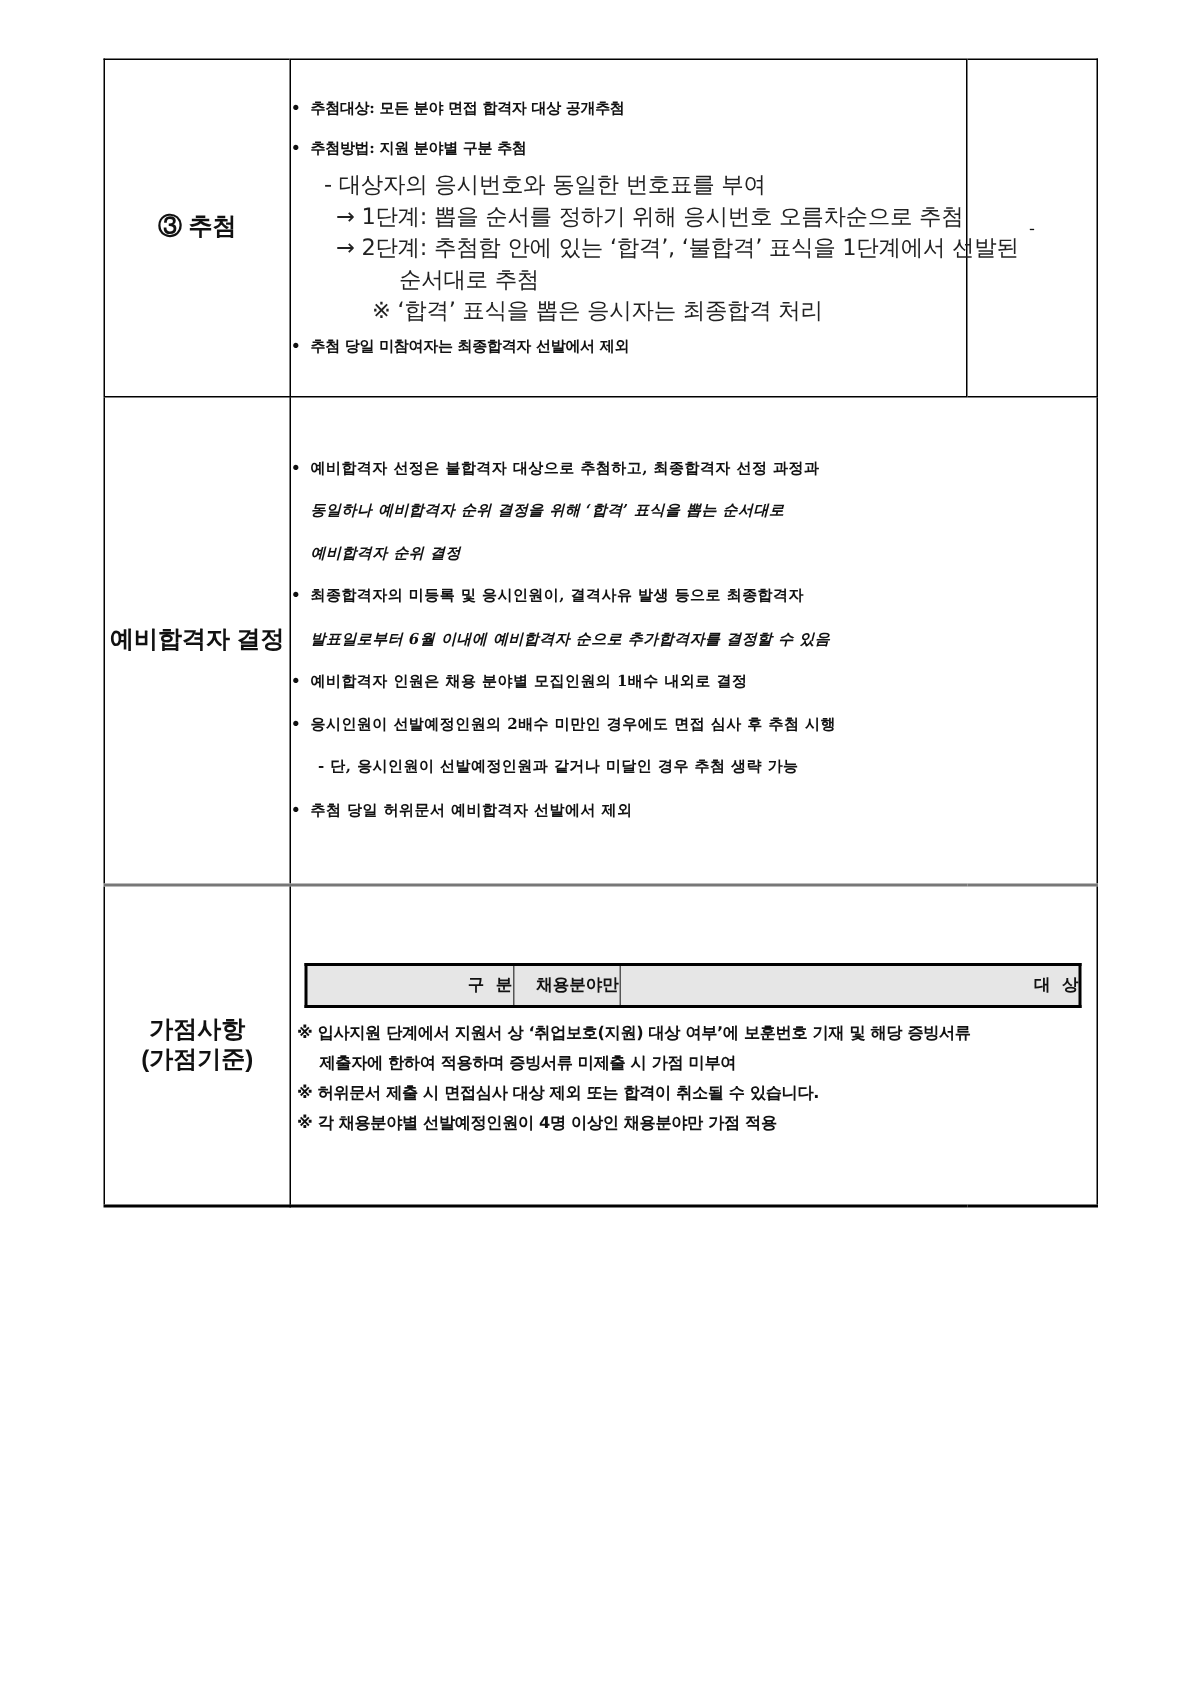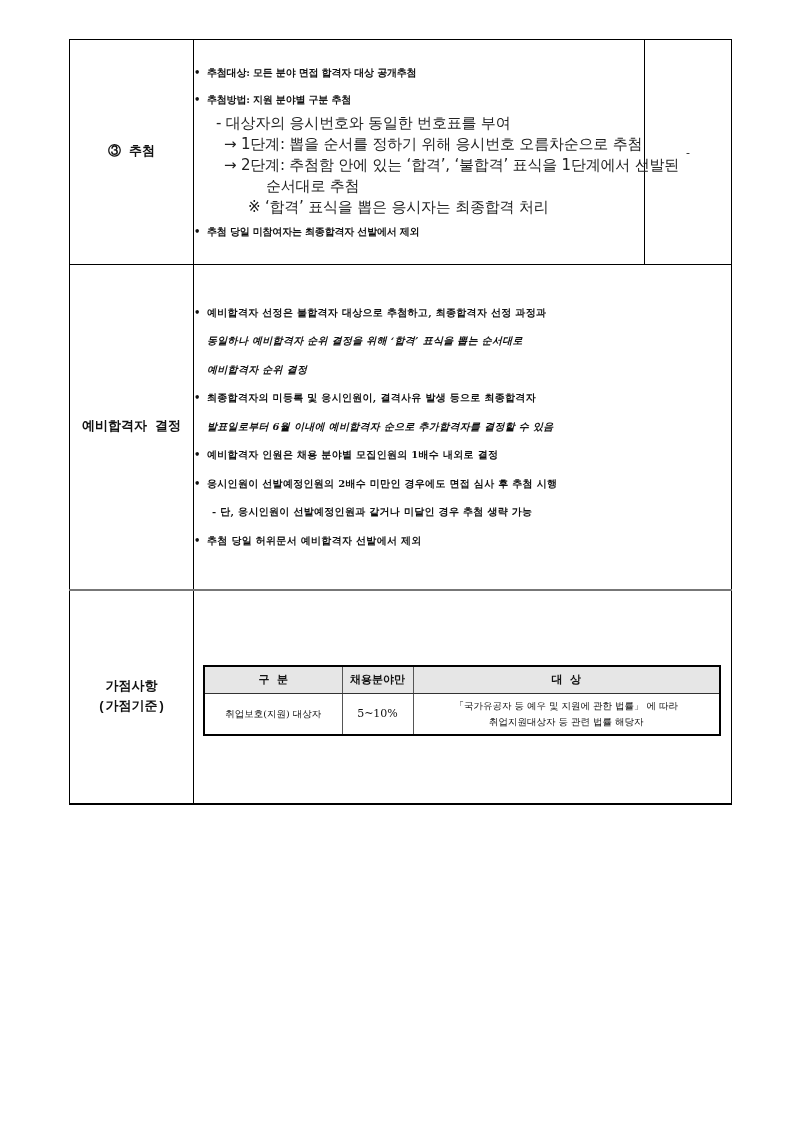--- a/index.html
+++ b/index.html
@@ -7,21 +7,21 @@
   .sans { font-family: "DejaVu Sans", "Liberation Sans", sans-serif; }
 
   .main-table {
     position: absolute; left: 69px; top: 39px; width: 663px;
     border-collapse: collapse; table-layout: fixed;
     border-top: 1.5px solid #000; border-left: 1.5px solid #000; border-right: 1.5px solid #000; border-bottom: 2.5px solid #000;
   }
   .main-table td { vertical-align: middle; padding: 0; }
   .label-cell {
     width: 123px; border-right: 1.5px solid #000; text-align: center;
-    font-family: Liberation Mono, monospace; font-weight: bold; font-size: 13px; line-height: 20px;
+    font-family: Liberation Sans, sans-serif; font-weight: bold; font-size: 16px; line-height: 20px;
   }
   .row1 td { height: 224px; border-bottom: 1.5px solid #000; }
   .row2 td { height: 324px; border-bottom: 2.5px solid #777; }
   .row3 td { height: 206px; }
   .note-cell { width: 86px; border-left: 1.5px solid #000; text-align: center; font-size: 11px; }
 
   .content { padding: 0 6px 0 8px; }
   .b-line { font-family: "DejaVu Serif", "Liberation Serif", serif; font-weight: bold; font-size: 10px; white-space: nowrap; letter-spacing: -0.2px; }
   .bullet::before { content: "\2022"; display: inline-block; width: 13px; font-family: "DejaVu Sans", sans-serif; }
   .s-line { font-family: "DejaVu Sans", "Liberation Sans", sans-serif; font-size: 15px; color: #222; white-space: nowrap; letter-spacing: -0.2px; }
@@ -33,21 +33,21 @@
   .ind2 { padding-left: 30px; }
   .ind3 { padding-left: 72px; }
   .ind4 { padding-left: 54px; }
   .ind-b { padding-left: 13px; font-style: italic; }
   .ind-dash { padding-left: 18px; }
 
   .inner-table {
     margin: 0 0 0 9px; width: 518px; border-collapse: collapse; table-layout: fixed;
     border: 2px solid #000;
   }
-  .inner-table th, .inner-table td { border: 1px solid #555; text-align: center; padding: 0; }
+  .inner-table th, .inner-table td { border: 1px solid #555; text-align: right; padding: 0; }
   .inner-table th {
     background: #e6e6e6; height: 26px; font-family: "DejaVu Sans", "Liberation Sans", sans-serif;
     font-weight: bold; font-size: 11px; border-bottom: 1px solid #333;
   }
   .inner-table td { height: 40px; font-family: "DejaVu Serif", "Liberation Serif", serif; font-size: 9.5px; line-height: 16px; }
   .notes { margin-top: 7px; }
   .n-line { font-family: "DejaVu Sans", "Liberation Sans", sans-serif; font-weight: bold; font-size: 10.8px; line-height: 20px; white-space: nowrap; letter-spacing: -0.25px; padding-left: 4px; }
   .n-cont { padding-left: 19px; }
 </style>
 </head>
@@ -97,26 +97,24 @@
               <col style="width:138px">
               <col style="width:71px">
               <col>
             </colgroup>
         <tbody>
               <tr>
           <th style="white-space:pre;">구  분</th>
           <th>채용분야만</th>
           <th style="white-space:pre;">대  상</th>
         </tr>
-        <tr>
-          <td>취업보호(지원) 대상자</td>
-          <td style="font-size:11px;">5~10%</td>
-          <td>
-            <div>「국가유공자 등 예우 및 지원에 관한 법률」 에 따라</div>
-            <div>취업지원대상자 등 관련 법률 해당자</div>
-          </td>
-        </tr>
       </tbody>
           </table>
+      <div class="notes">
+        <div class="n-line">※ 입사지원 단계에서 지원서 상 ‘취업보호(지원) 대상 여부’에 보훈번호 기재 및 해당 증빙서류</div>
+        <div class="n-line n-cont">제출자에 한하여 적용하며 증빙서류 미제출 시 가점 미부여</div>
+        <div class="n-line">※ 허위문서 제출 시 면접심사 대상 제외 또는 합격이 취소될 수 있습니다.</div>
+        <div class="n-line">※ 각 채용분야별 선발예정인원이 4명 이상인 채용분야만 가점 적용</div>
+      </div>
     </td>
   </tr>
 </tbody>
   </table>
 
 </body></html>

